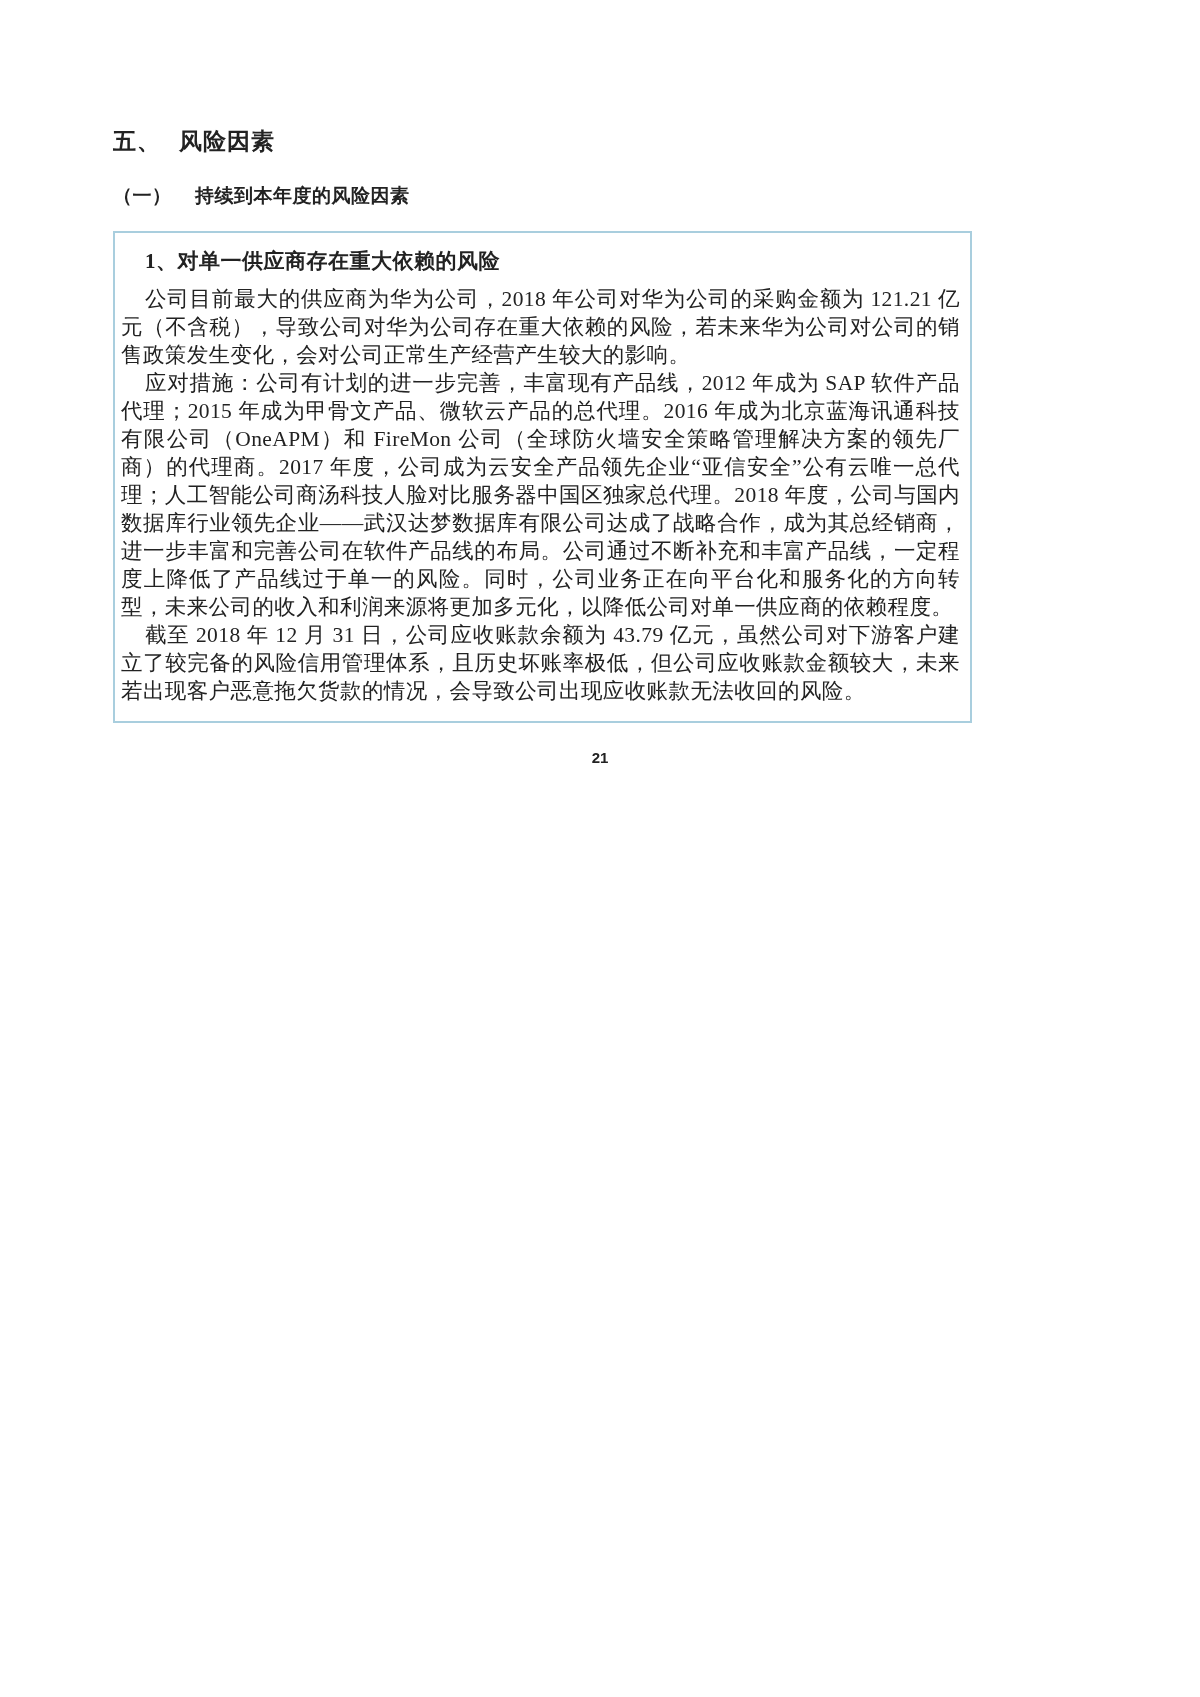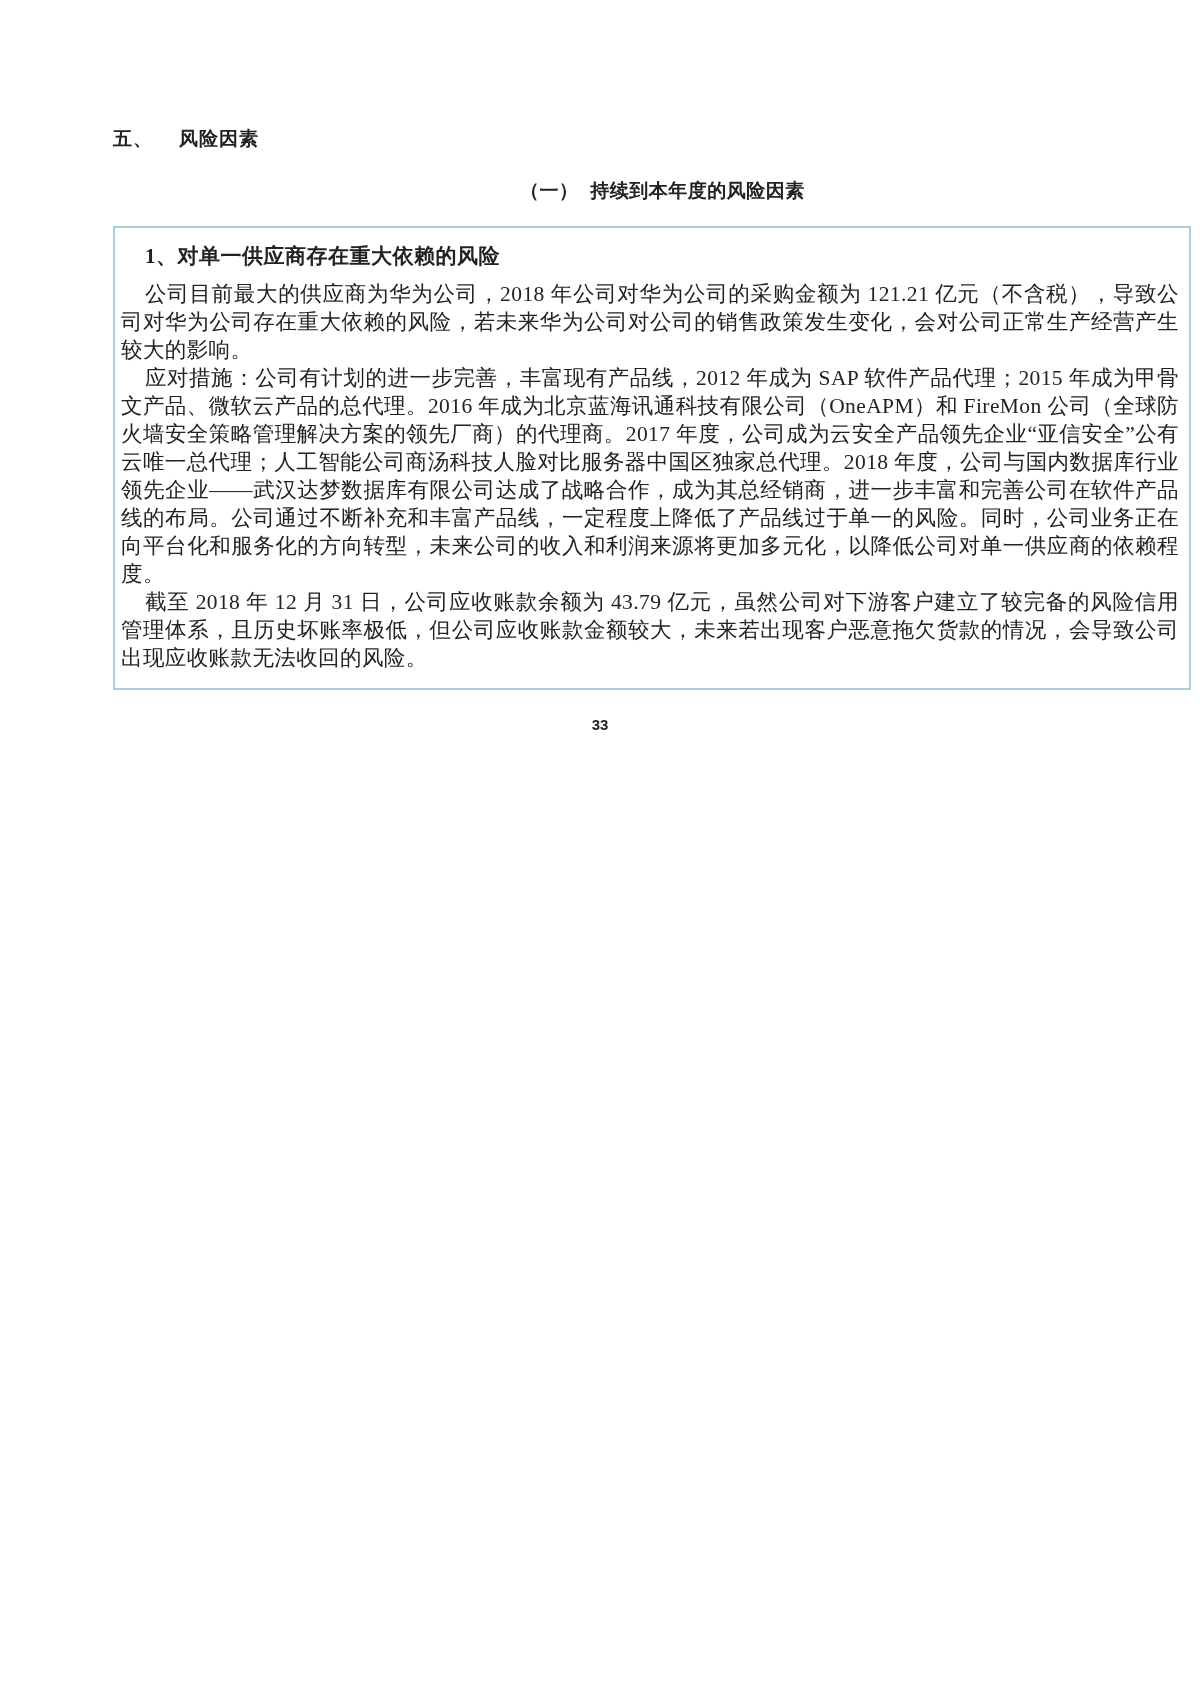--- a/index.html
+++ b/index.html
@@ -9,36 +9,35 @@
     height: 1697px;
     background: #ffffff;
     box-sizing: border-box;
     padding-top: 126px;
     font-family: "Liberation Serif", "DejaVu Serif", serif;
     color: #222222;
     overflow: hidden;
   }
   .h1 {
     margin: 0 0 0 113px;
-    font-size: 19px;
+    font-size: 23px;
     font-weight: bold;
     letter-spacing: 1px;
   }
   .h1 .num { display: inline-block; width: 66px; }
   .h2 {
     margin: 26px 0 0 113px;
     font-size: 19px;
     font-weight: bold;
     letter-spacing: 0.5px;
-    text-align: center;
   }
   .h2 .num { display: inline-block; width: 82px; }
   .risk-box {
     margin: 22px 0 0 113px;
-    width: 1078px;
+    width: 859px;
     box-sizing: border-box;
     border: 2px solid #a9cede;
     padding: 6px 10px 16px 6px;
     background: #ffffff;
   }
   .item-title {
     font-size: 21px;
     font-weight: bold;
     margin: 14px 0 8px 24px;
     line-height: 32px;
@@ -79,15 +78,15 @@
 
     <div class="item-title first">1、对单一供应商存在重大依赖的风险</div>
     <p class="para">公司目前最大的供应商为华为公司，2018 年公司对华为公司的采购金额为 121.21 亿元（不含税），导致公司对华为公司存在重大依赖的风险，若未来华为公司对公司的销售政策发生变化，会对公司正常生产经营产生较大的影响。</p>
     <p class="para">应对措施：公司有计划的进一步完善，丰富现有产品线，2012 年成为 SAP 软件产品代理；2015 年成为甲骨文产品、微软云产品的总代理。2016 年成为北京蓝海讯通科技有限公司（OneAPM）和 FireMon 公司（全球防火墙安全策略管理解决方案的领先厂商）的代理商。2017 年度，公司成为云安全产品领先企业“亚信安全”公有云唯一总代理；人工智能公司商汤科技人脸对比服务器中国区独家总代理。2018 年度，公司与国内数据库行业领先企业——武汉达梦数据库有限公司达成了战略合作，成为其总经销商，进一步丰富和完善公司在软件产品线的布局。公司通过不断补充和丰富产品线，一定程度上降低了产品线过于单一的风险。同时，公司业务正在向平台化和服务化的方向转型，未来公司的收入和利润来源将更加多元化，以降低公司对单一供应商的依赖程度。</p>
 
     <p class="para">截至 2018 年 12 月 31 日，公司应收账款余额为 43.79 亿元，虽然公司对下游客户建立了较完备的风险信用管理体系，且历史坏账率极低，但公司应收账款金额较大，未来若出现客户恶意拖欠货款的情况，会导致公司出现应收账款无法收回的风险。</p>
 
 
   </div>
 
-  <div class="page-number">33</div>
+  <div class="page-number">21</div>
 
 </div>
 
 </body></html>

